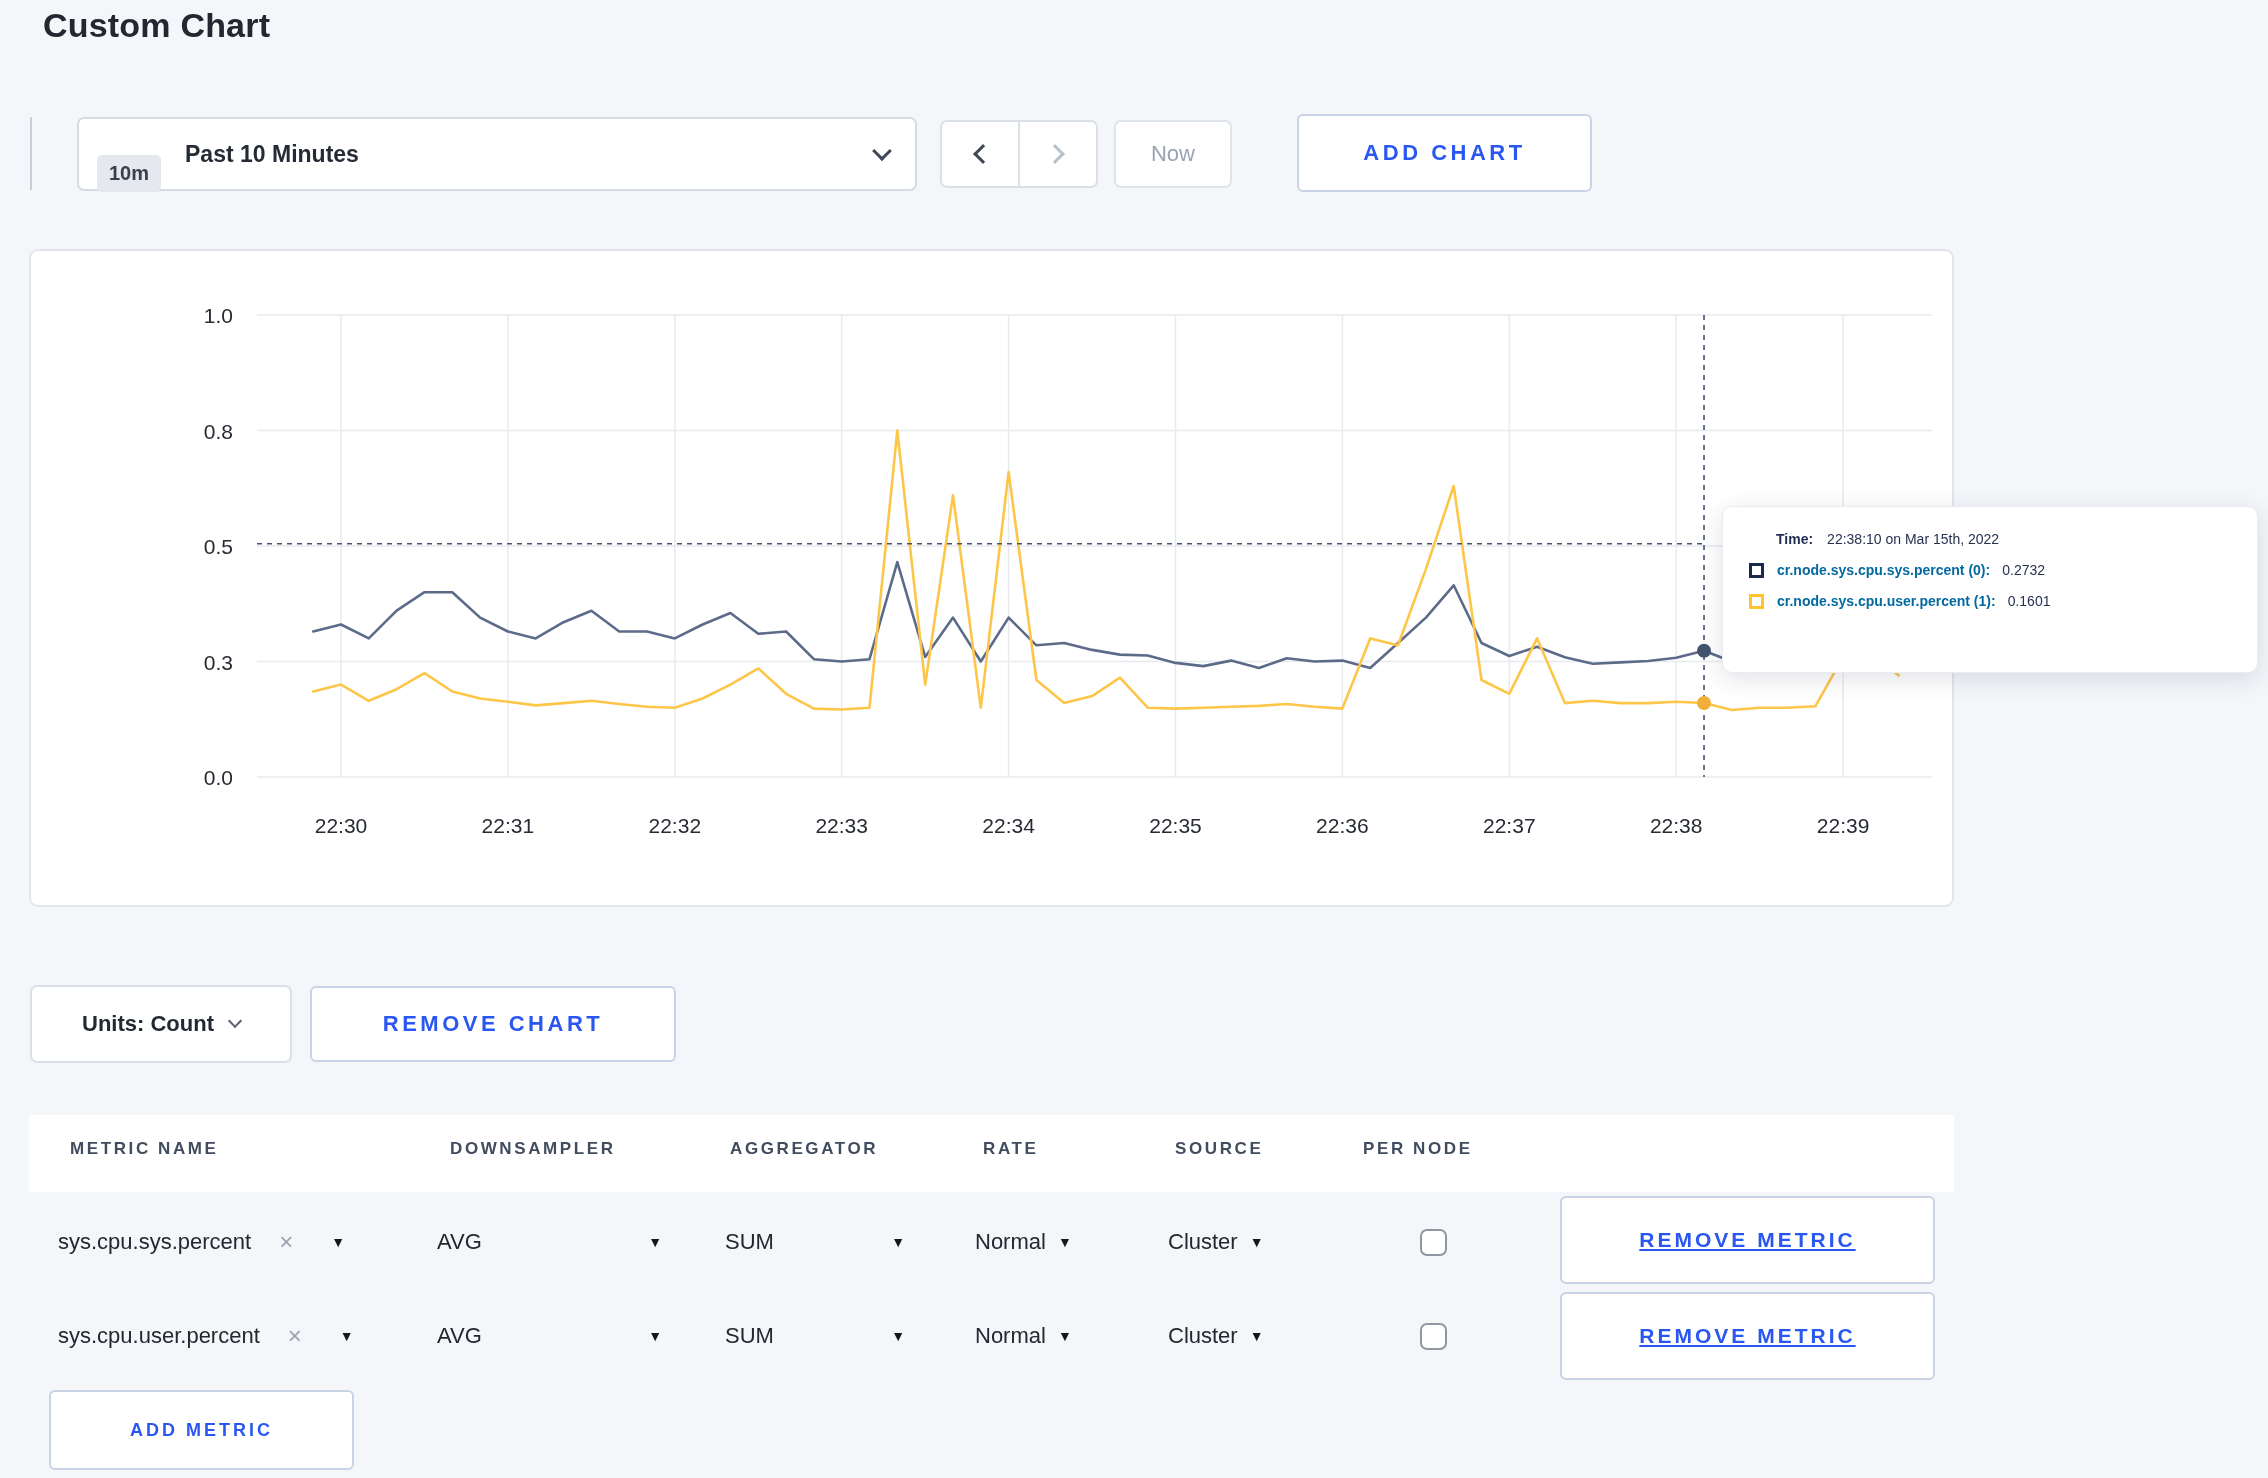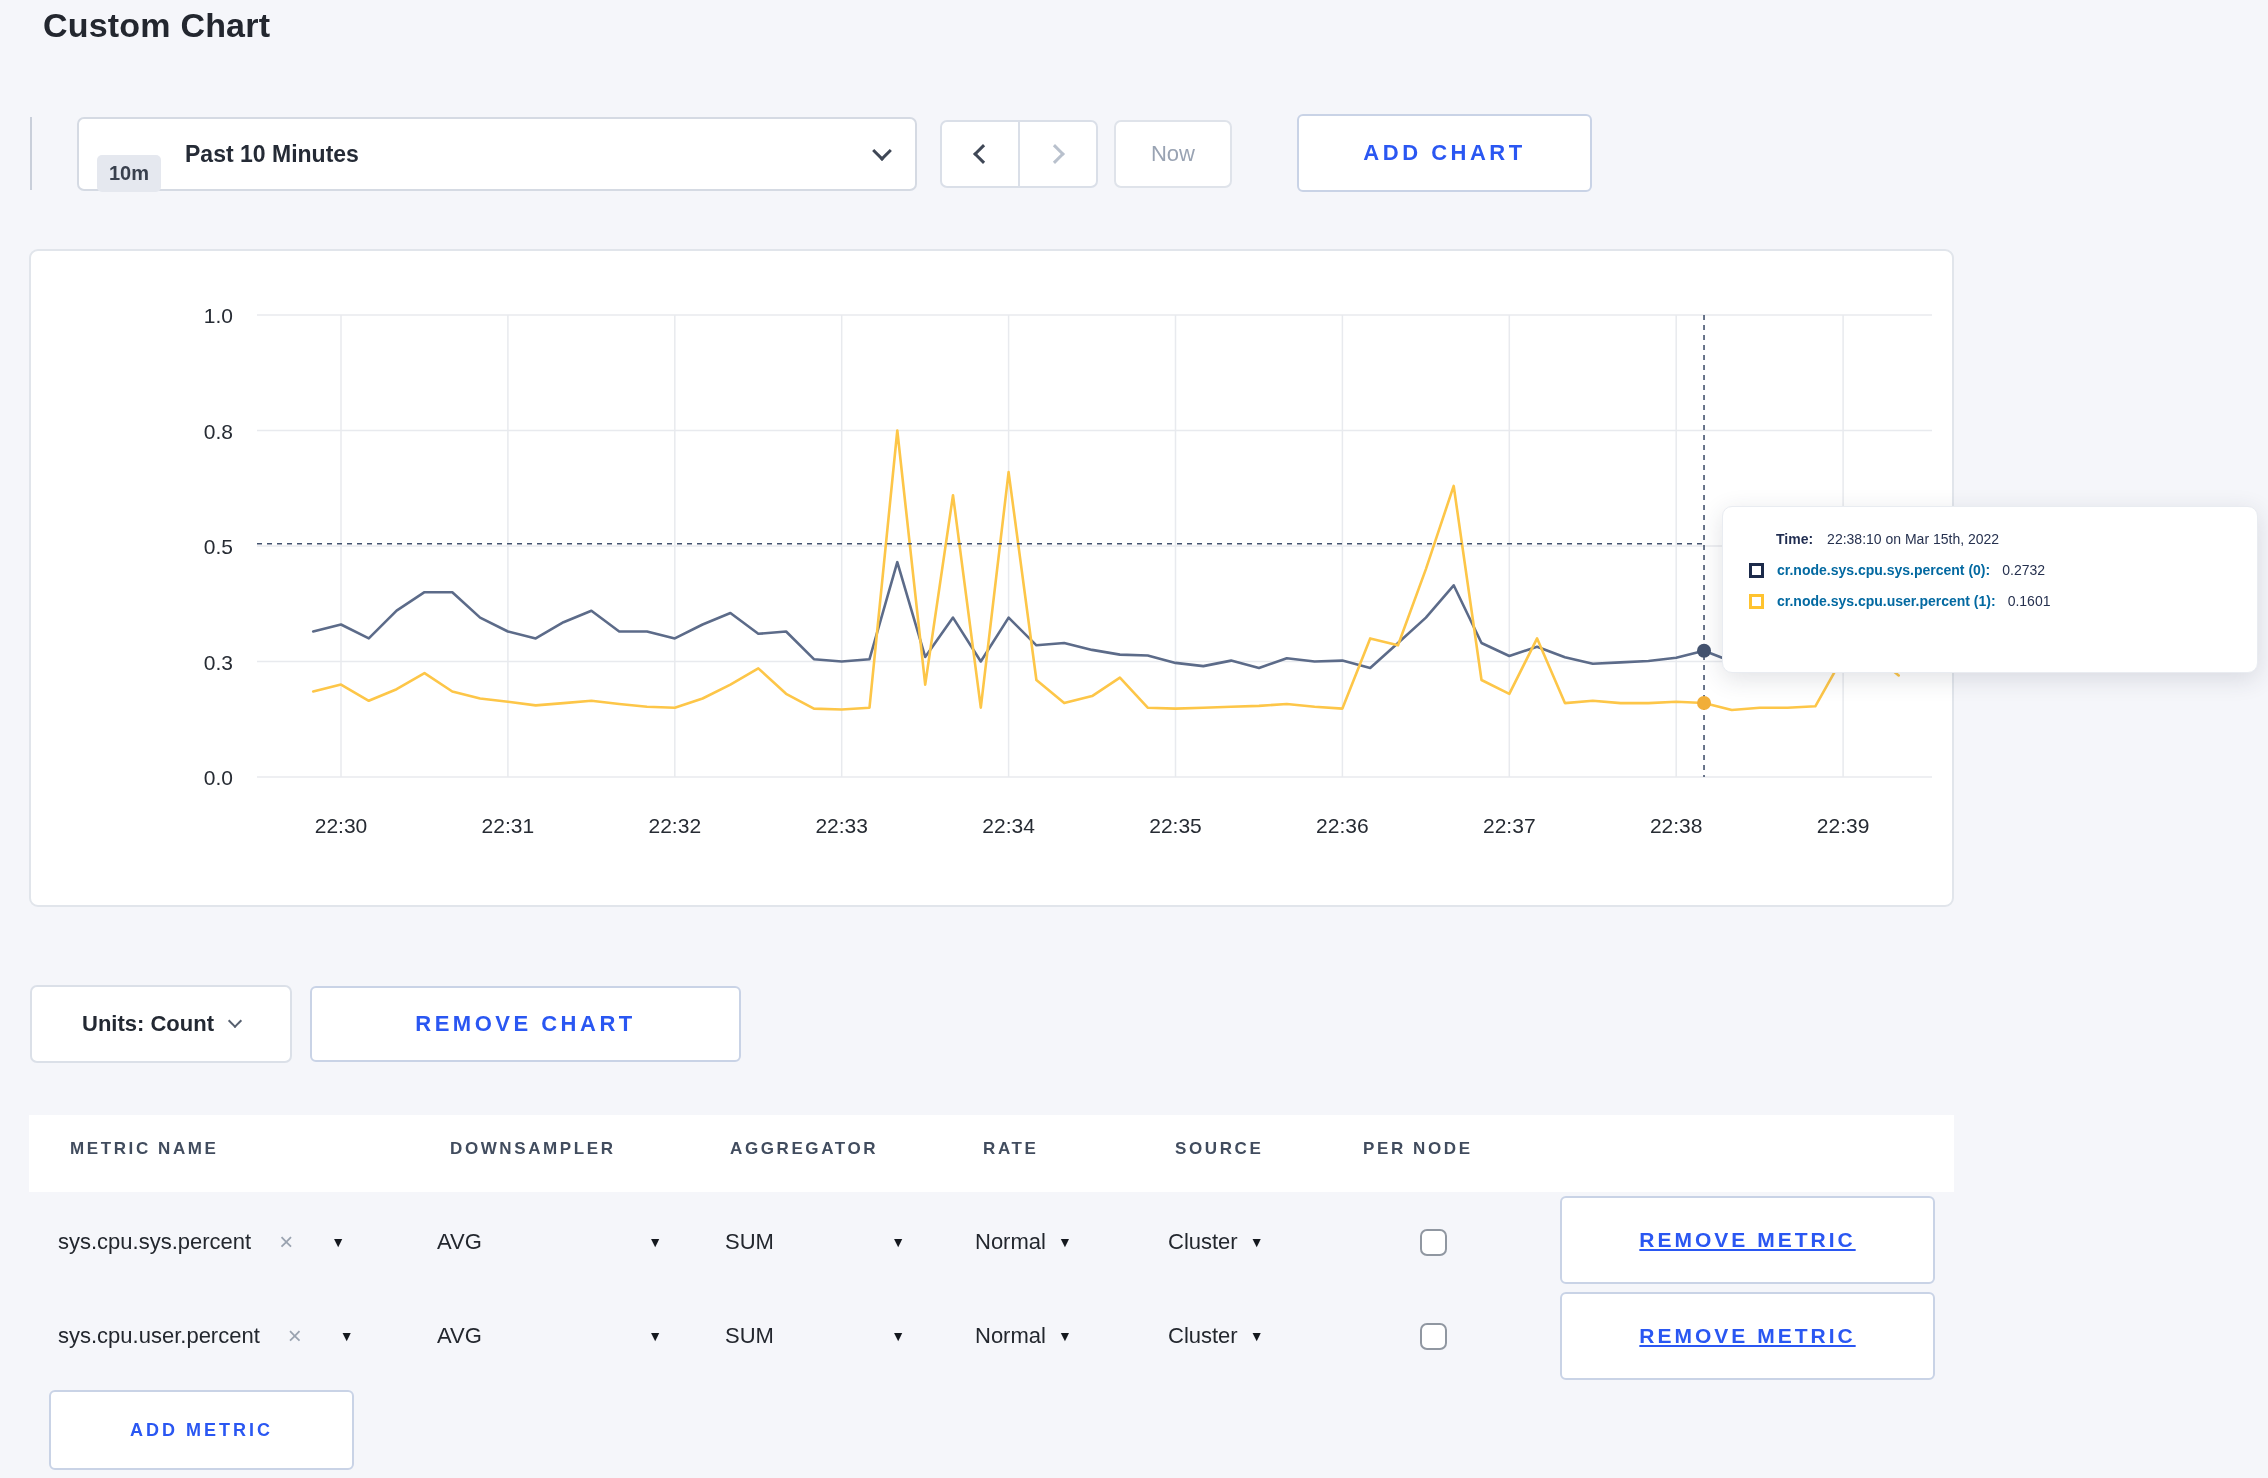--- a/index.html
+++ b/index.html
@@ -79,21 +79,21 @@
   .tt-name { font-weight:700; color:#0369a1; margin-right:12px; }
   .swatch { width:15px; height:15px; border:3.5px solid #1c2a4a; background:#fff; margin-right:13px; flex:0 0 auto; }
 
   
   .units-btn {
     left:30px; top:985px; width:262px; height:78px;
     background:#fff; border:2px solid #dbe0e8; border-radius:7px;
     display:flex; align-items:center; justify-content:center; gap:16px;
     font-size:22px; font-weight:700; color:#232933; cursor:pointer;
   }
-  #remove-chart { left:310px; top:986px; width:431px; height:76px; font-size:22px; letter-spacing:3.5px; }
+  #remove-chart { left:310px; top:986px; width:366px; height:76px; font-size:22px; letter-spacing:3.5px; }
 
   
   .thead-band { left:29px; top:1115px; width:1925px; height:77px; background:#fff; }
   .th {
     position:absolute; top:24px; font-size:17px; font-weight:600;
     letter-spacing:2.6px; color:#414c5e; text-transform:uppercase; white-space:nowrap;
   }
   .mrow { left:29px; width:1925px; height:92px; }
   .cell { position:absolute; top:0; height:100%; display:flex; align-items:center; font-size:22px; color:#23272e; white-space:nowrap;gap:16px; }
   .caret { font-size:14px; color:#14181e; }

